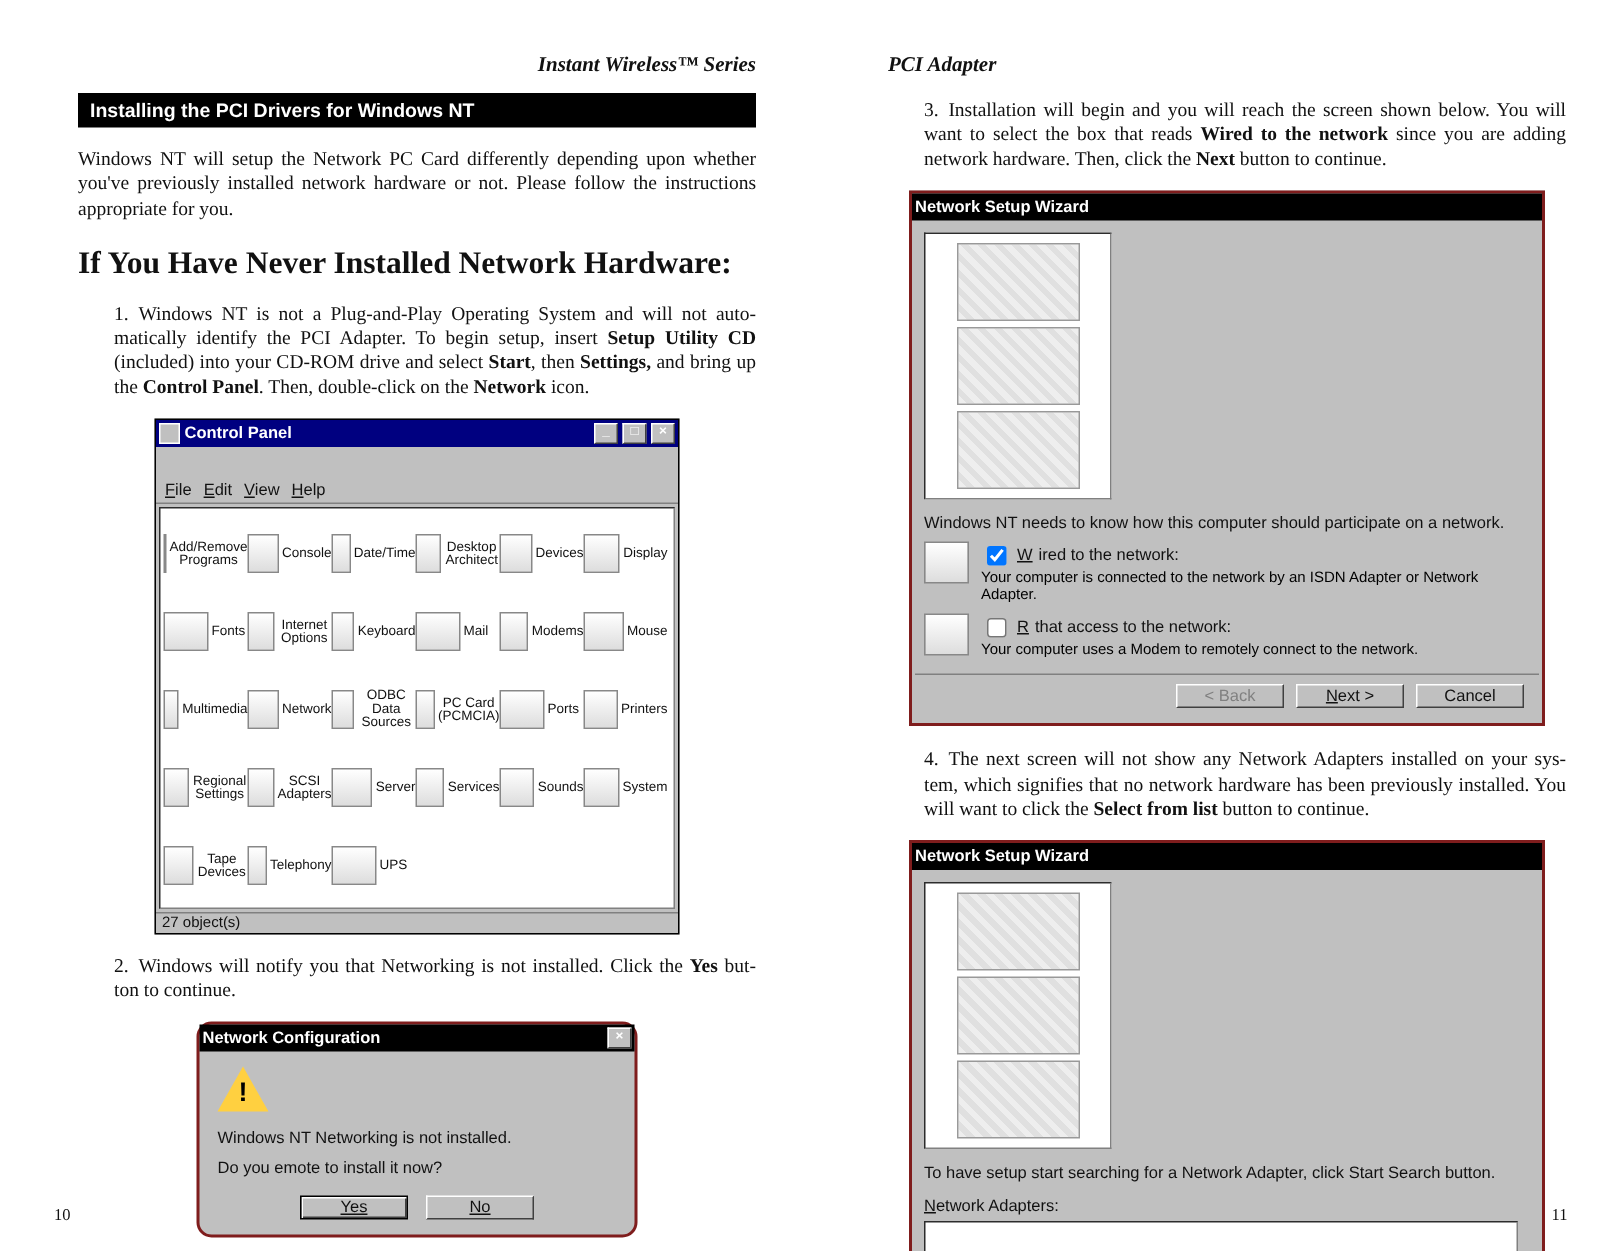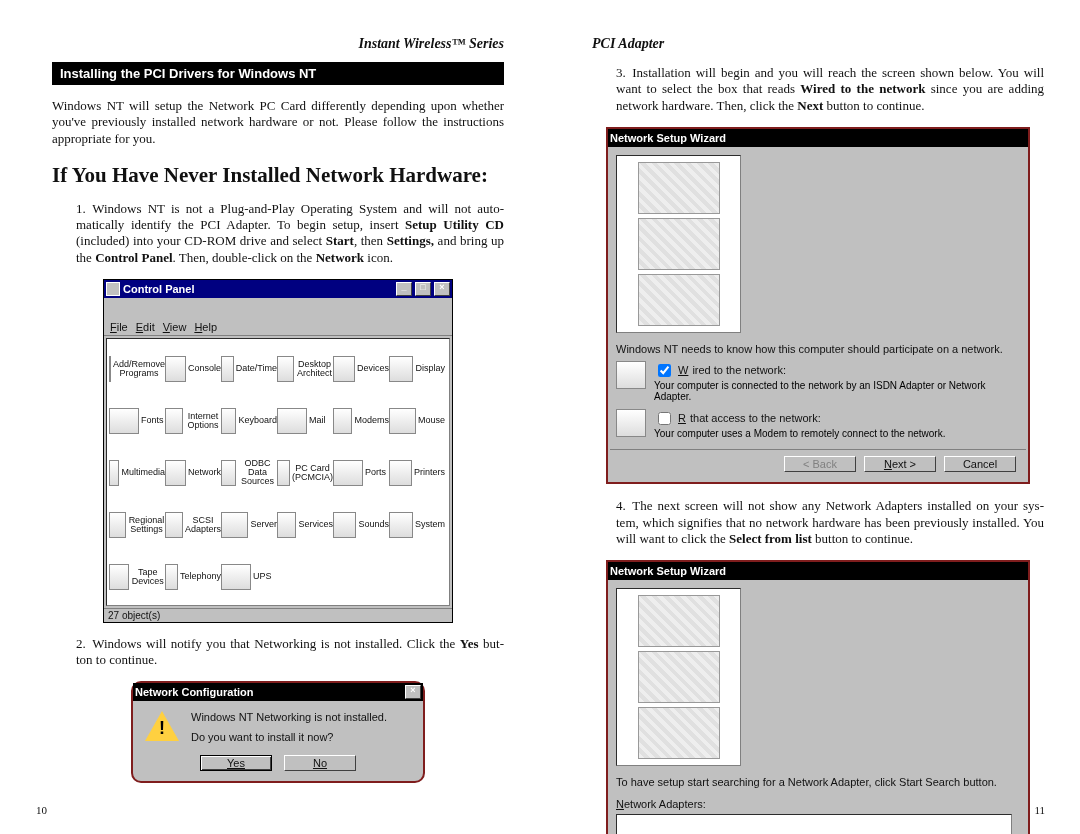--- a/index.html
+++ b/index.html
@@ -137,20 +137,21 @@
     font-family: "MS Sans Serif", Tahoma, Arial, sans-serif;
     background: #c0c0c0;
     border: 2px solid #7f1d1d;
     margin: 8px auto;
   }
   .dlg .body {
     padding: 10px 12px 10px 12px;
     display: flex;
     gap: 12px;
     font-size: 11px;
+    flex-direction: column;
   }
   .warn-icon {
     width: 34px; height: 30px;
     border-bottom: 30px solid #ffd040;
     border-left: 17px solid transparent;
     border-right: 17px solid transparent;
     position: relative;
     box-sizing: border-box;
   }
   .warn-icon::after {
@@ -369,21 +370,21 @@
 
   <div class="dlg" style="width:290px;border-radius:10px;">
     <div class="titlebar dark">
       <span class="caption">Network Configuration</span>
       <span class="winbtn">×</span>
     </div>
     <div class="body">
       <div class="warn-icon"></div>
       <div style="flex:1">
         <div>Windows NT Networking is not installed.</div>
-        <div style="margin-top:8px">Do you want to install it now?</div>
+        <div style="margin-top:8px">Do you emote to install it now?</div>
       </div>
     </div>
     <div class="dlg-buttons">
       <div class="btn95 default"><u>Yes</u></div>
       <div class="btn95"><u>No</u></div>
     </div>
   </div>
 
   <div class="pagefoot left">10</div>
 </div>

